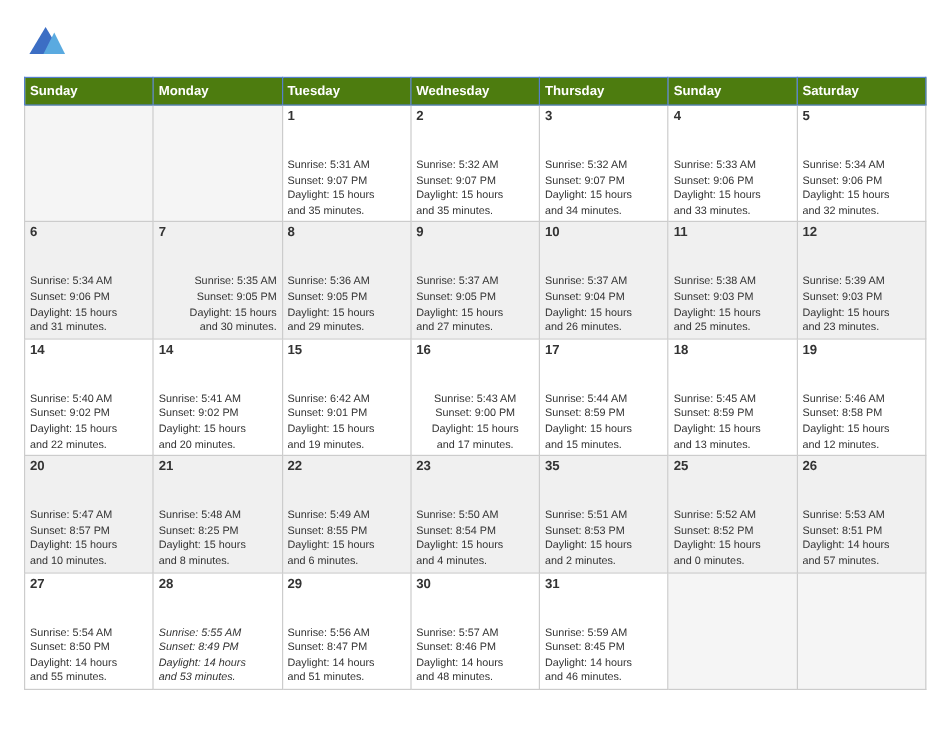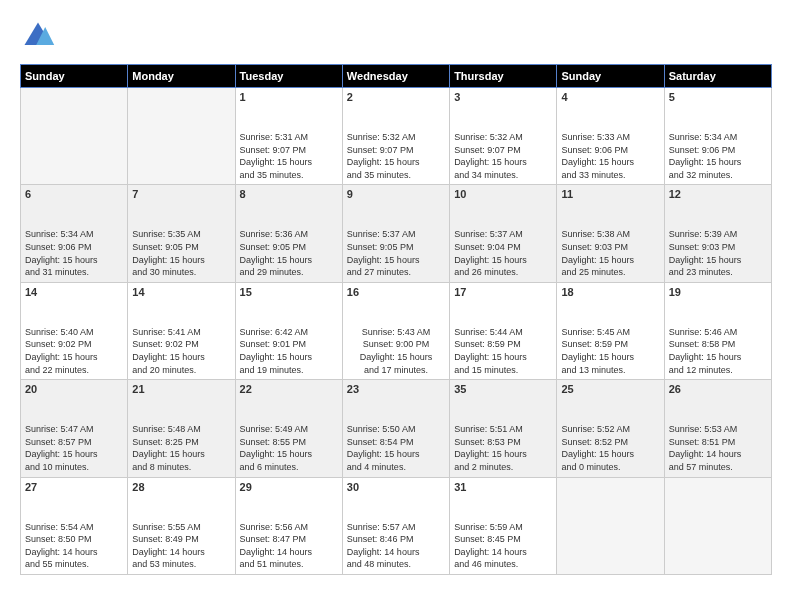--- a/index.html
+++ b/index.html
@@ -43,21 +43,21 @@
     .subtitle {
       font-size: 13px;
       color: #555;
     }
     .calendar {
       width: 100%;
       border-collapse: collapse;
       table-layout: fixed;
     }
     .calendar th {
-      background: #000000;
+      background: #4d7c0f;
       color: #fff;
       font-size: 11px;
       font-weight: bold;
       padding: 5px 4px;
       text-align: left;
       border: 1px solid #5580cc;
     }
     .calendar td {
       border: 1px solid #ccc;
       vertical-align: top;
@@ -162,21 +162,21 @@
         <tr class="shaded">
           <td>
             <div class="day-num">6</div>
             <div class="day-info" style="white-space: pre-line;">Sunrise: 5:34 AM
 Sunset: 9:06 PM
 Daylight: 15 hours
 and 31 minutes.</div>
           </td>
           <td>
             <div class="day-num">7</div>
-            <div class="day-info" style="white-space: pre-line;">Sunrise: 5:35 AM
+            <div class="day-info" style="white-space: pre-line; text-align: right;">Sunrise: 5:35 AM
 Sunset: 9:05 PM
 Daylight: 15 hours
 and 30 minutes.</div>
           </td>
           <td>
             <div class="day-num">8</div>
             <div class="day-info" style="white-space: pre-line;">Sunrise: 5:36 AM
 Sunset: 9:05 PM
 Daylight: 15 hours
 and 29 minutes.</div>
@@ -315,21 +315,21 @@
         <tr>
           <td>
             <div class="day-num">27</div>
             <div class="day-info" style="white-space: pre-line;">Sunrise: 5:54 AM
 Sunset: 8:50 PM
 Daylight: 14 hours
 and 55 minutes.</div>
           </td>
           <td>
             <div class="day-num">28</div>
-            <div class="day-info" style="white-space: pre-line;">Sunrise: 5:55 AM
+            <div class="day-info" style="white-space: pre-line; font-style: italic;">Sunrise: 5:55 AM
 Sunset: 8:49 PM
 Daylight: 14 hours
 and 53 minutes.</div>
           </td>
           <td>
             <div class="day-num">29</div>
             <div class="day-info" style="white-space: pre-line;">Sunrise: 5:56 AM
 Sunset: 8:47 PM
 Daylight: 14 hours
 and 51 minutes.</div>

